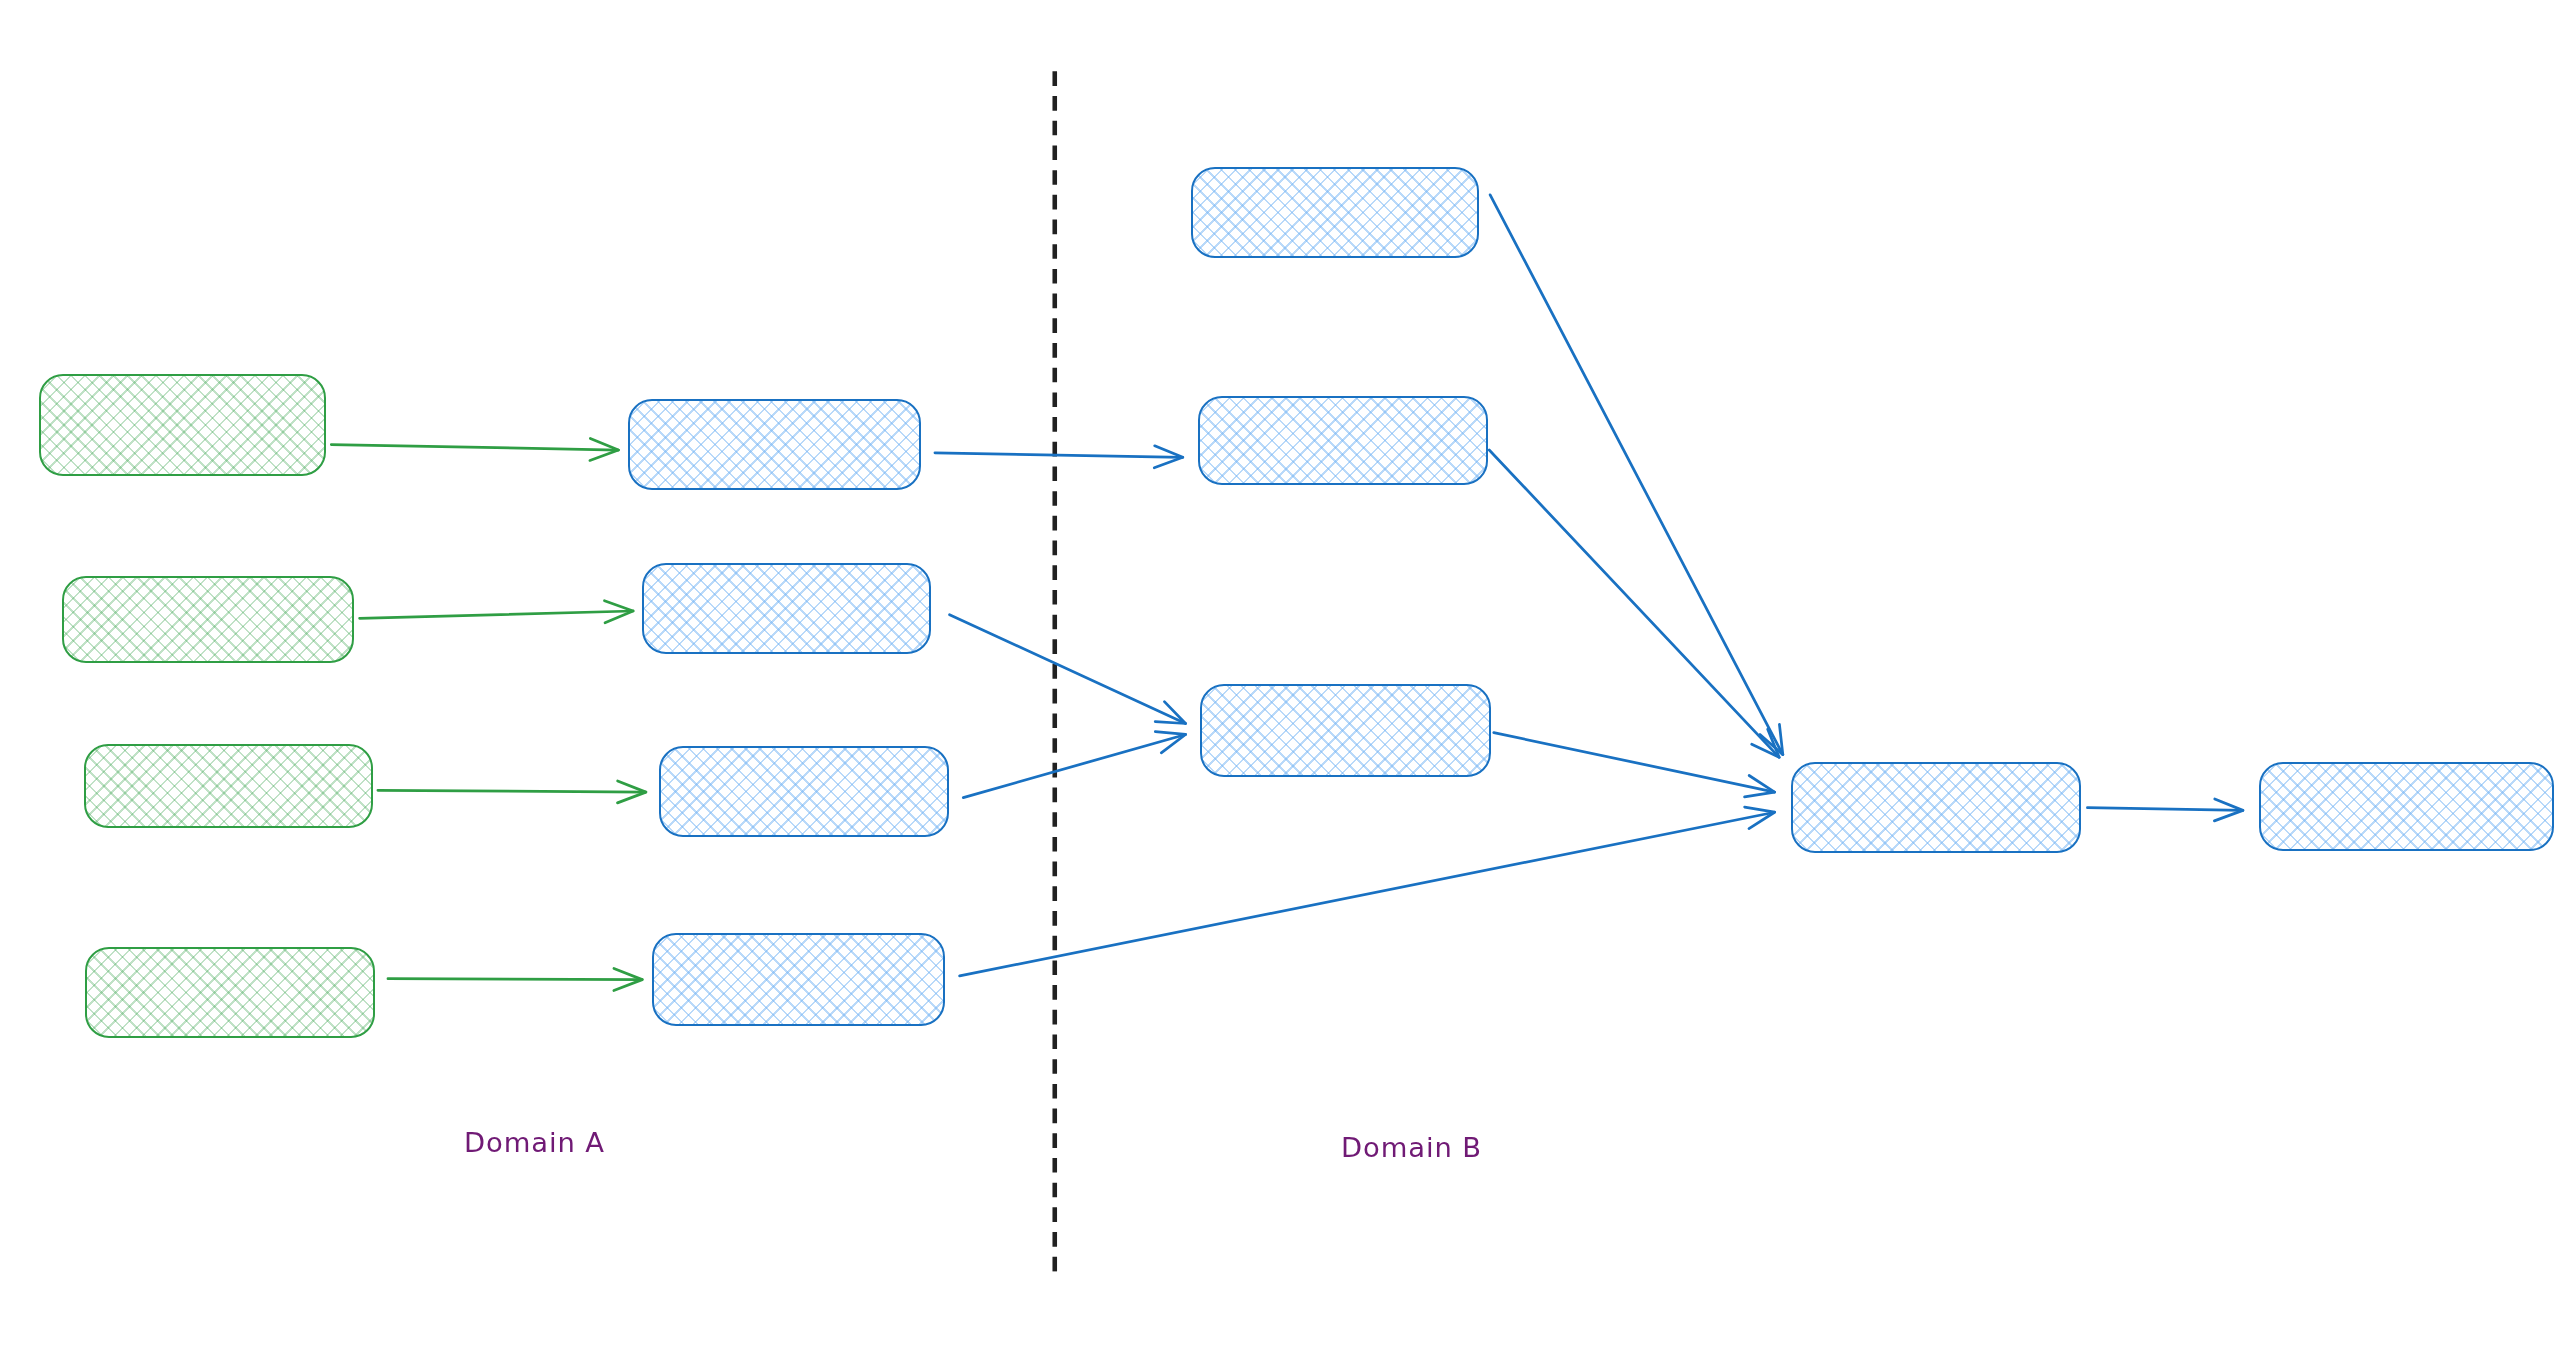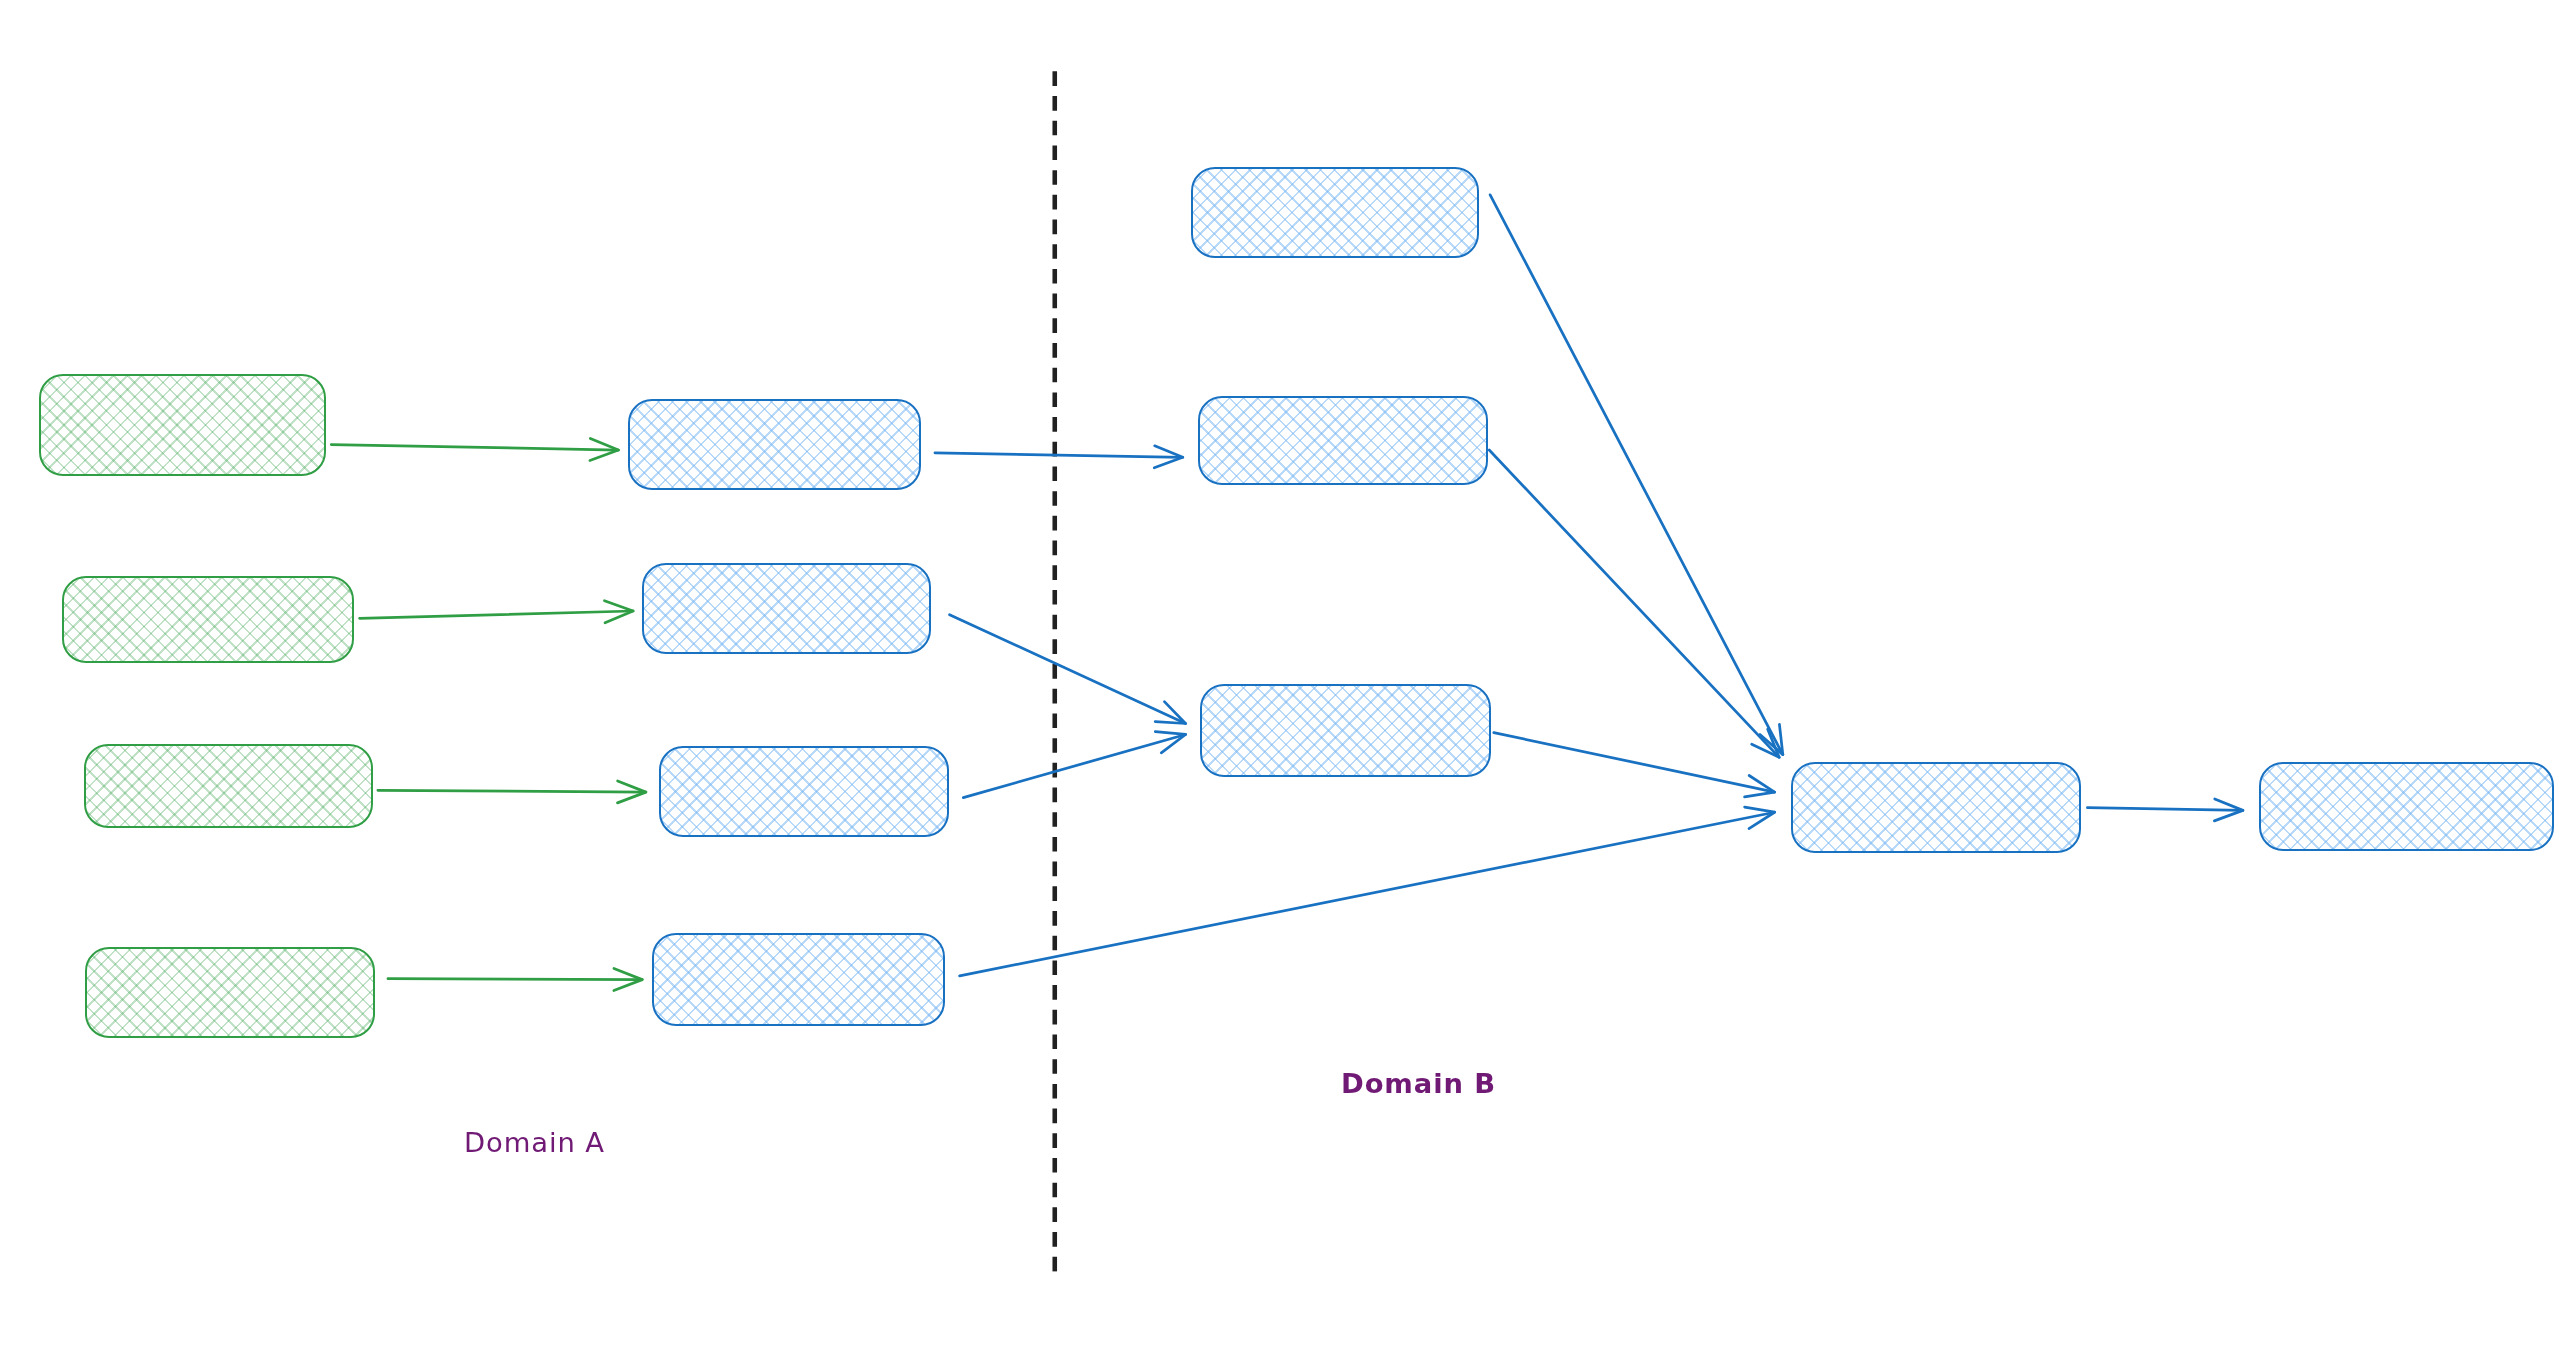--- a/index.html
+++ b/index.html
@@ -42,21 +42,21 @@
       #ffffff;
   }
   .domain-label {
     position: absolute;
     color: #701a75;
     font-size: 27.4px;
     letter-spacing: 0.9px;
     white-space: nowrap;
   }
   #label-a { left: 464px; top: 1127px; }
-  #label-b { left: 1341px; top: 1068px; font-weight: bold; }
+  #label-b { left: 1341px; top: 1132px; }
 </style>
 </head>
 <body>
 
 <div class="canvas">
 
   <svg class="edges" width="2576" height="1372" viewBox="0 0 2816 1500">
     <defs>
       <marker id="ah-green" markerUnits="userSpaceOnUse" markerWidth="40" markerHeight="30" viewBox="0 0 40 30" refX="37" refY="15" orient="auto">
         <path d="M6,3 L37,15 L6,27" fill="none" stroke="#2f9e44" stroke-width="3" stroke-linecap="round" stroke-linejoin="round"></path>

